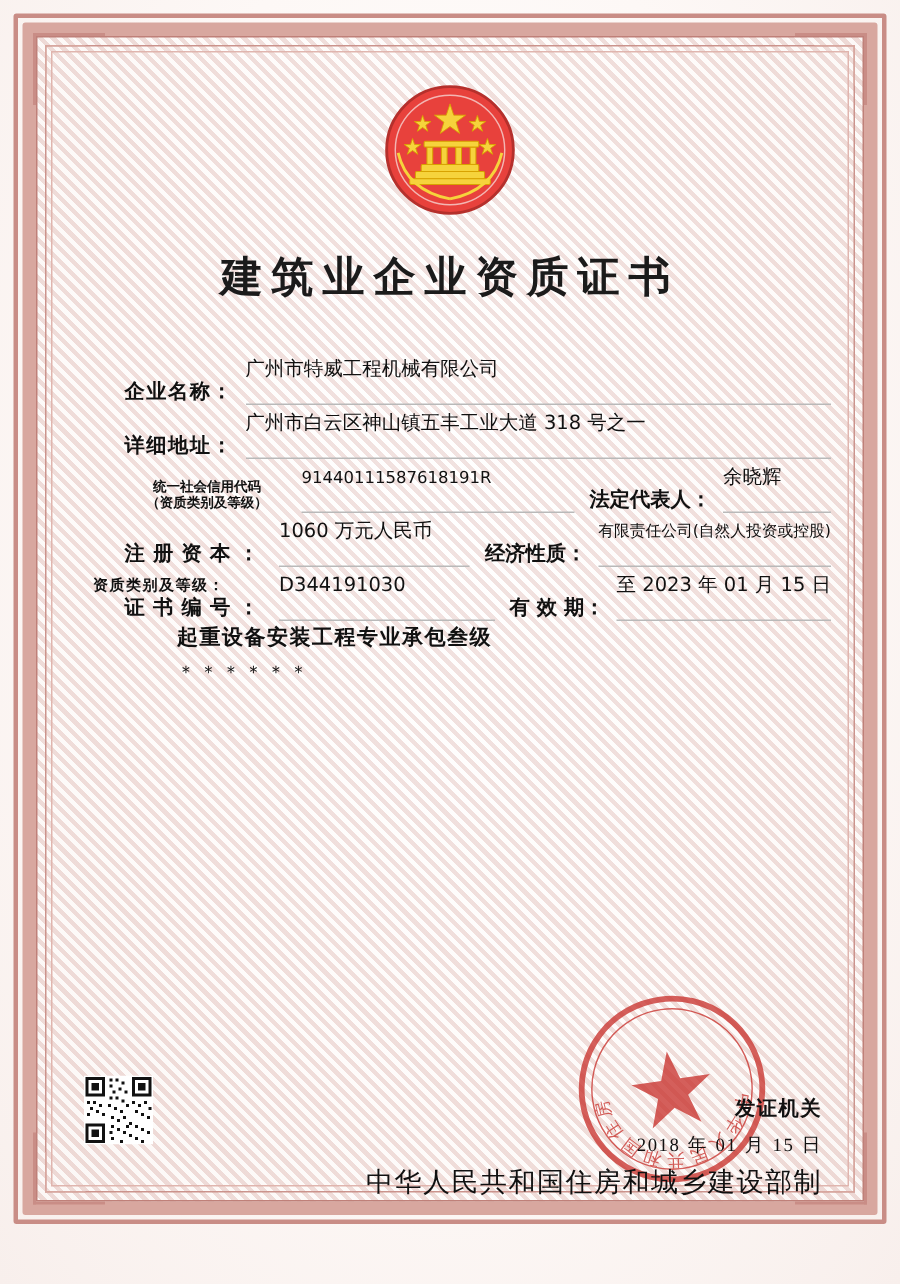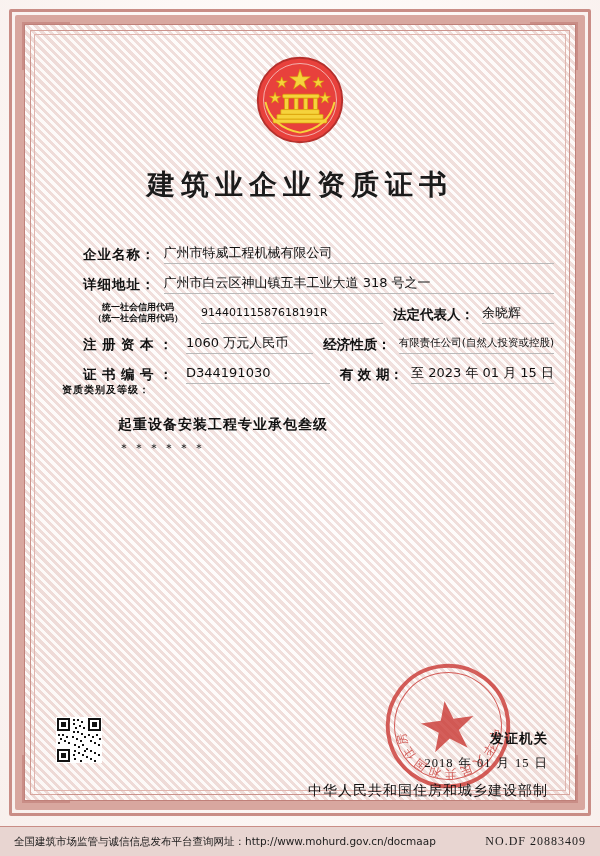--- a/index.html
+++ b/index.html
@@ -106,21 +106,21 @@
   }
   .lbl.spread{ letter-spacing:5.5px; }
   .val{
     font-family:"DejaVu Sans", sans-serif;
     font-size:13px;
     color:#111;
     margin-left:8px;
     white-space:nowrap;
     flex:1;
     border-bottom:1px solid #b9b9b9;
-    padding-bottom:2px;
+    padding-bottom:14px;
     line-height:17px;
   }
   .val.small{ font-size:11px; }
   .val.tiny{ font-size:10.5px; }
   .col-left{ width:300px; display:flex; align-items:flex-end;}
   .col-right{ flex:1; display:flex; align-items:flex-end; margin-left:10px;}
   .lbl2{
     font-family:"DejaVu Sans", sans-serif;
     font-size:13.5px;
     font-weight:bold;
@@ -172,21 +172,21 @@
     font-family:"DejaVu Sans", sans-serif;
     font-size:12.5px;color:#111;letter-spacing:1px;
     white-space:nowrap;
     margin-left:40px;
   }
   .issue-date .num{font-family:"Liberation Serif",serif;}
   .ministry{
     position:absolute;left:0;right:52px;bottom:56px;
     text-align:right;
     font-family:"DejaVu Sans", sans-serif;
-    font-size:14px;color:#111;letter-spacing:1px;
+    font-size:18px;color:#111;letter-spacing:1px;
   }
   
   .seal{
     position:absolute;right:84px;bottom:62px;
     width:136px;height:136px;
     opacity:.78;
     transform:rotate(-8deg);
   }
   
   .footer{
@@ -259,21 +259,21 @@
 
     <div class="row">
       <span class="lbl">详细地址：</span>
       <span class="val">广州市白云区神山镇五丰工业大道 318 号之一</span>
     </div>
 
     <div class="row">
       <div class="col-left">
         <span class="credit-lbl">
           <span>统一社会信用代码</span><br>
-          <span>（统一社会信用代码）</span>
+          <span>（资质类别及等级）</span>
         </span>
         <span class="val small">91440111587618191R</span>
       </div>
       <div class="col-right">
         <span class="lbl2">法定代表人：</span>
         <span class="val">余晓辉</span>
       </div>
     </div>
 
     <div class="row">
@@ -386,18 +386,14 @@
     <span class="num">2018</span>
     <span>年</span>
     <span class="num">01</span>
     <span>月</span>
     <span class="num">15</span>
     <span>日</span>
   </div>
 
   <div class="ministry">中华人民共和国住房和城乡建设部制</div>
 
-  <div class="footer">
-    <div class="footer-left">全国建筑市场监管与诚信信息发布平台查询网址：http://www.mohurd.gov.cn/docmaap</div>
-    <div class="footer-right">NO.DF 20883409</div>
-  </div>
 
 </div>
 
 </body></html>

